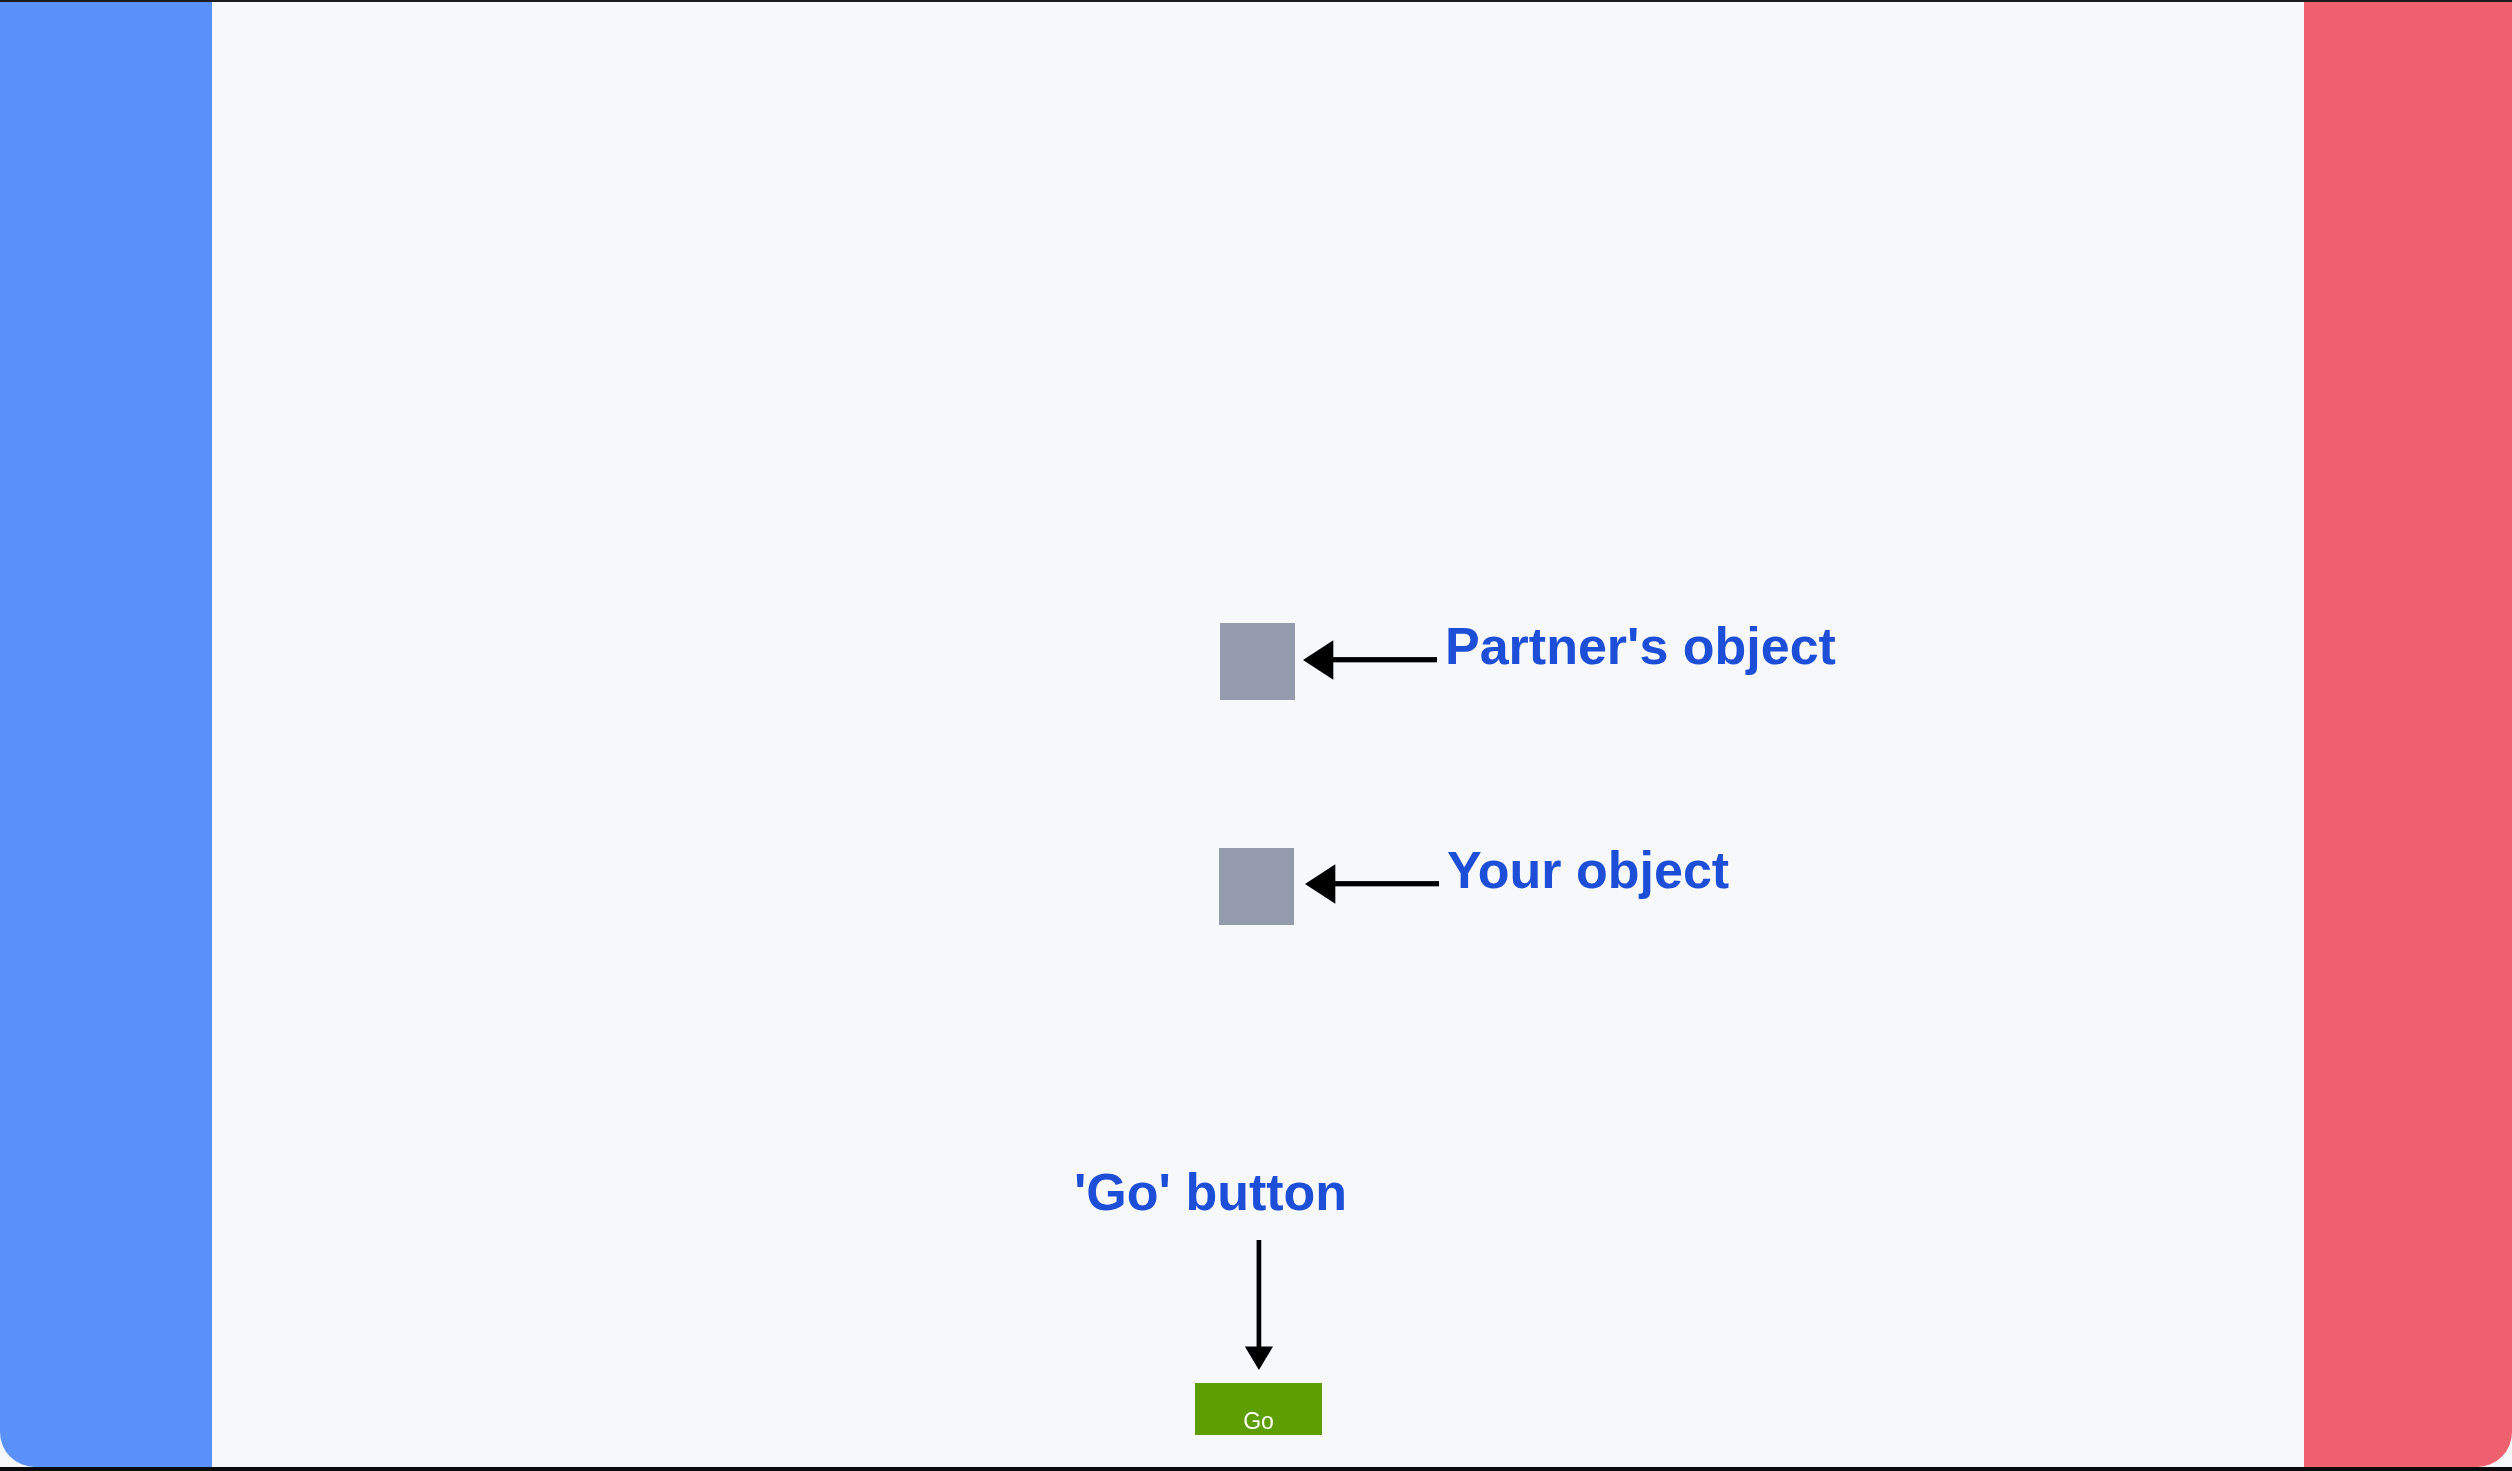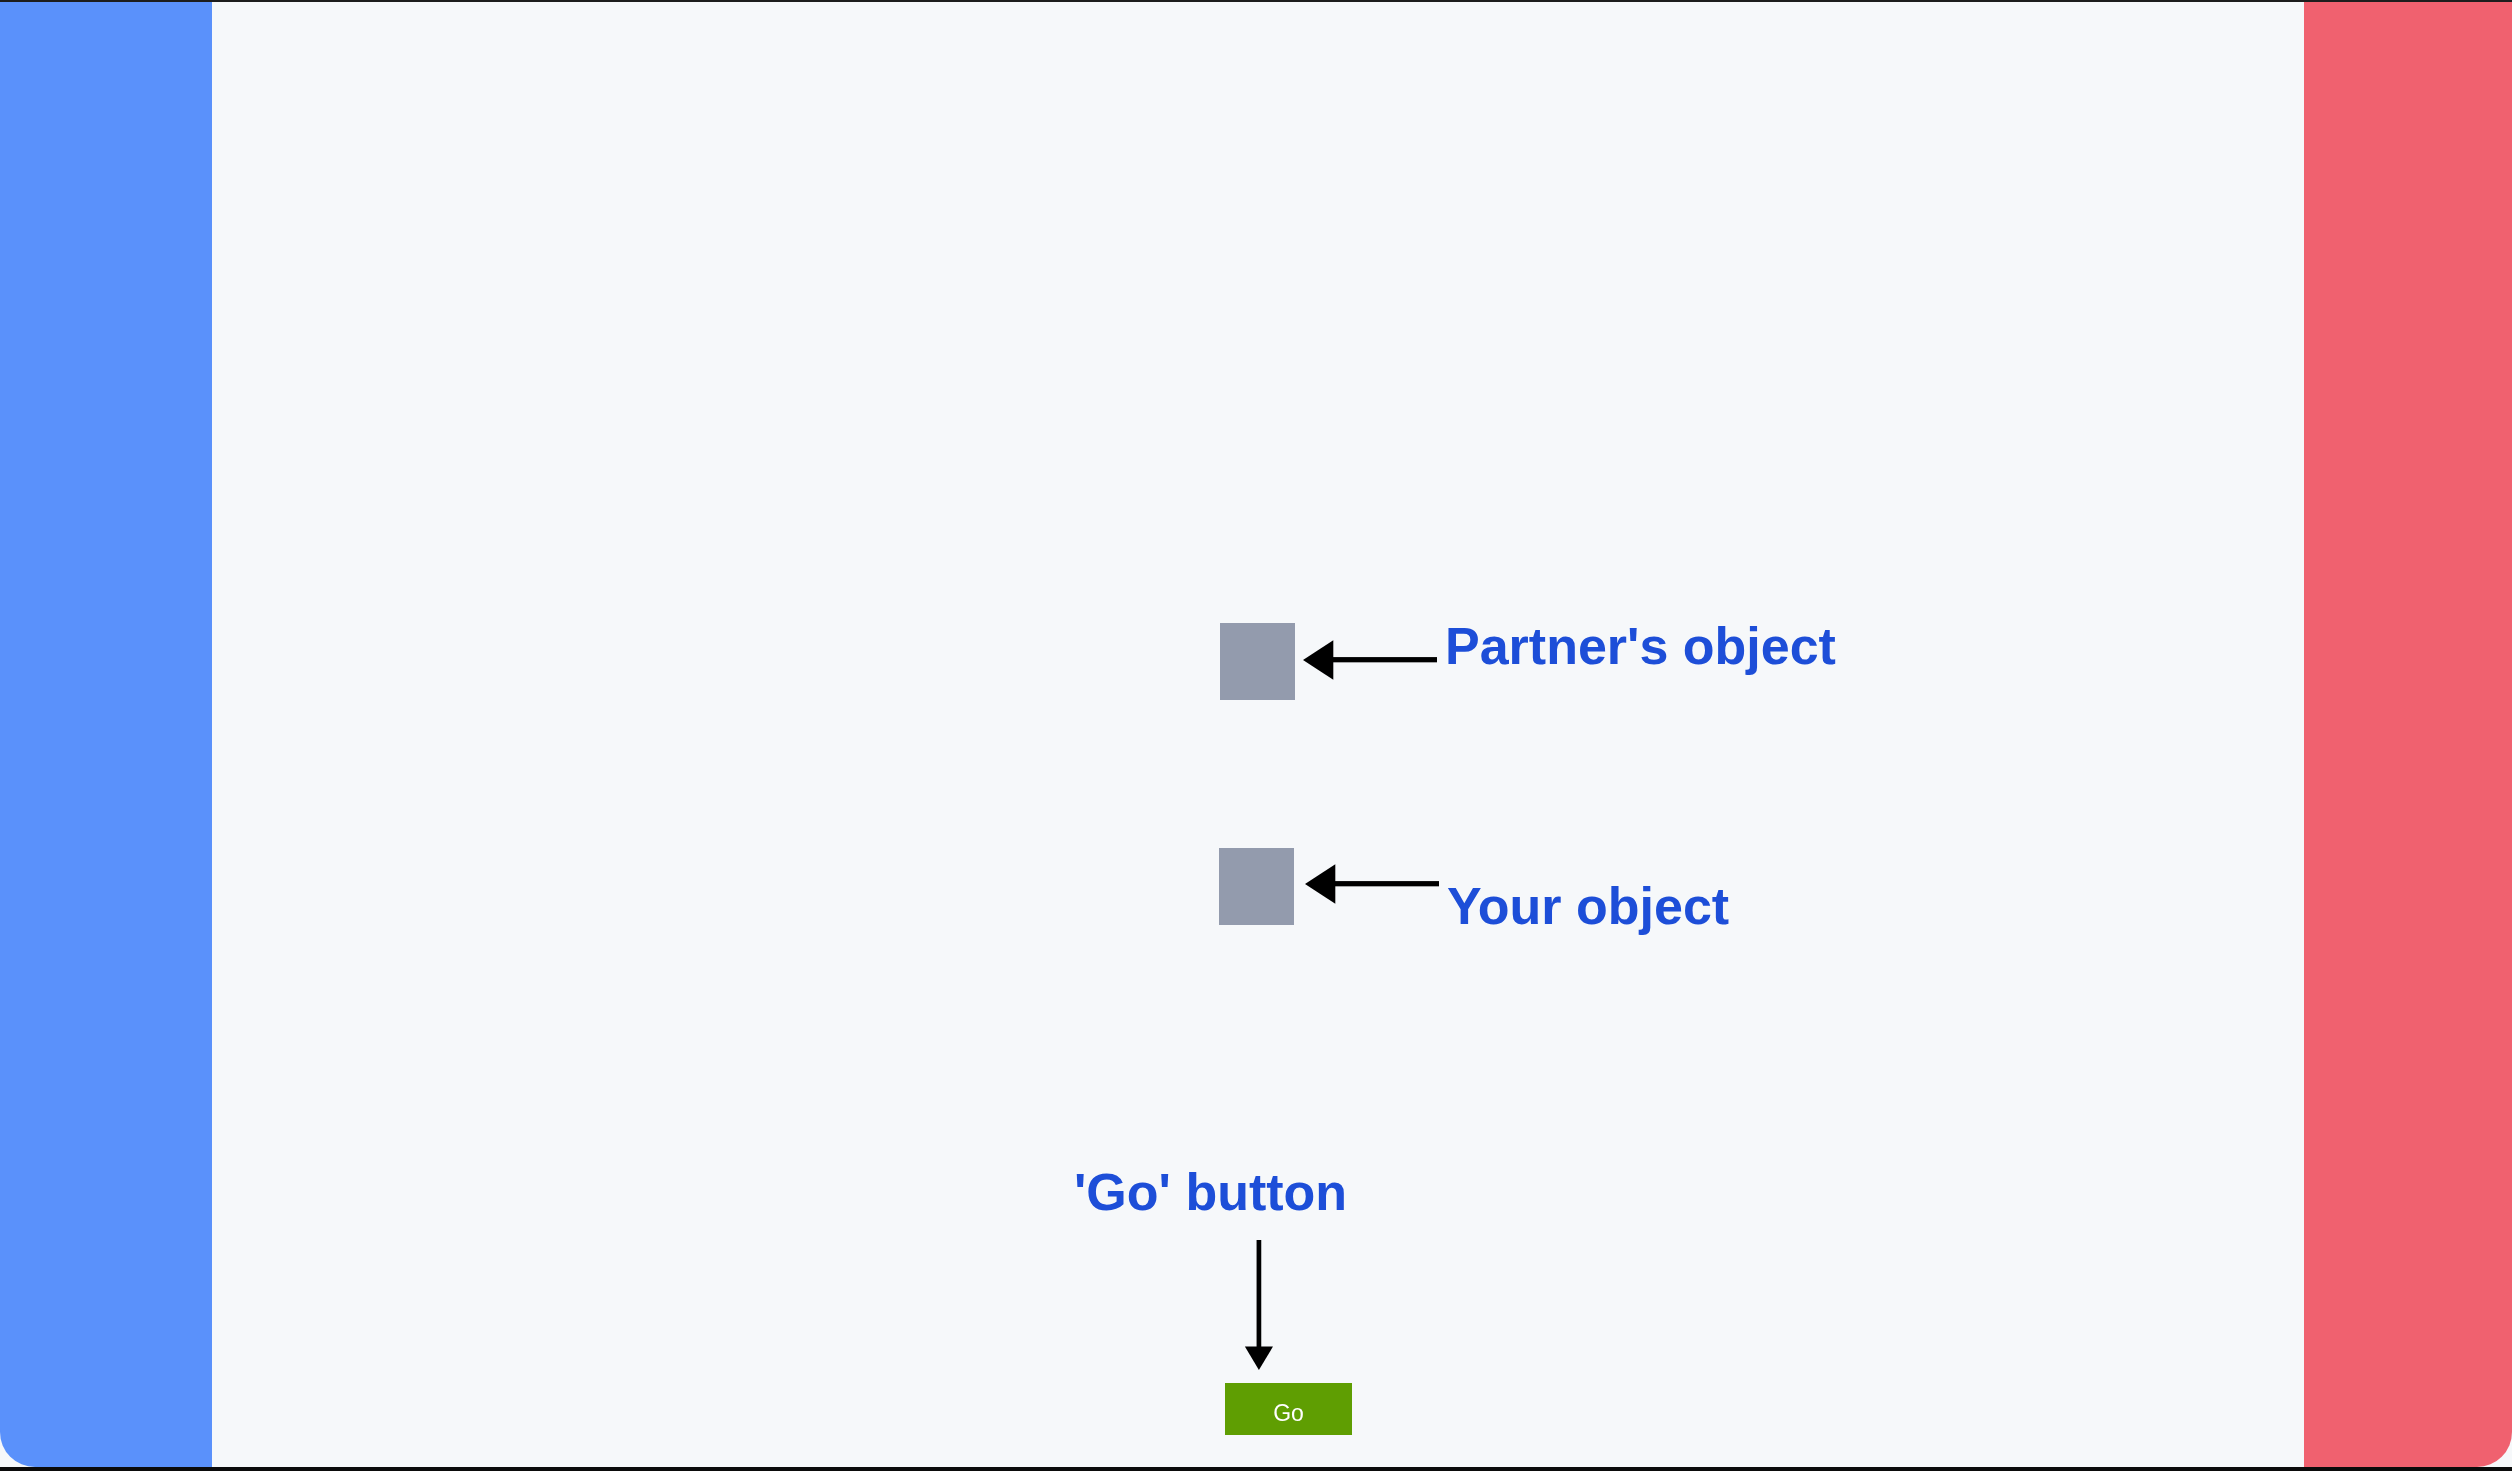--- a/index.html
+++ b/index.html
@@ -78,34 +78,34 @@
     position: absolute;
     color: #1d4ed8;
     font-family: "Liberation Sans", sans-serif;
     font-weight: 700;
     font-size: 52px;
     line-height: 1;
     white-space: nowrap;
     z-index: 4;
   }
   #label-partner { left: 1445px; top: 618px; }
-  #label-yours   { left: 1447px; top: 842px; margin-top: 36px; }
+  #label-yours   { left: 1447px; top: 842px; }
   #label-go      { left: 1074px; top: 1164px; }
 
   
   #go-button {
     position: absolute;
-    left: 1225px;
+    left: 1195px;
     top: 1381px;
     width: 127px;
     height: 52px;
     background: #5f9e02;
     color: #ffffff;
     border: 0;
-    padding: 4px;
+    padding: 12px;
     font-family: "Liberation Sans", sans-serif;
     font-size: 23px;
     line-height: 52px;
     text-align: center;
     cursor: pointer;
     z-index: 5;
   }
 </style>
 </head>
 <body>

